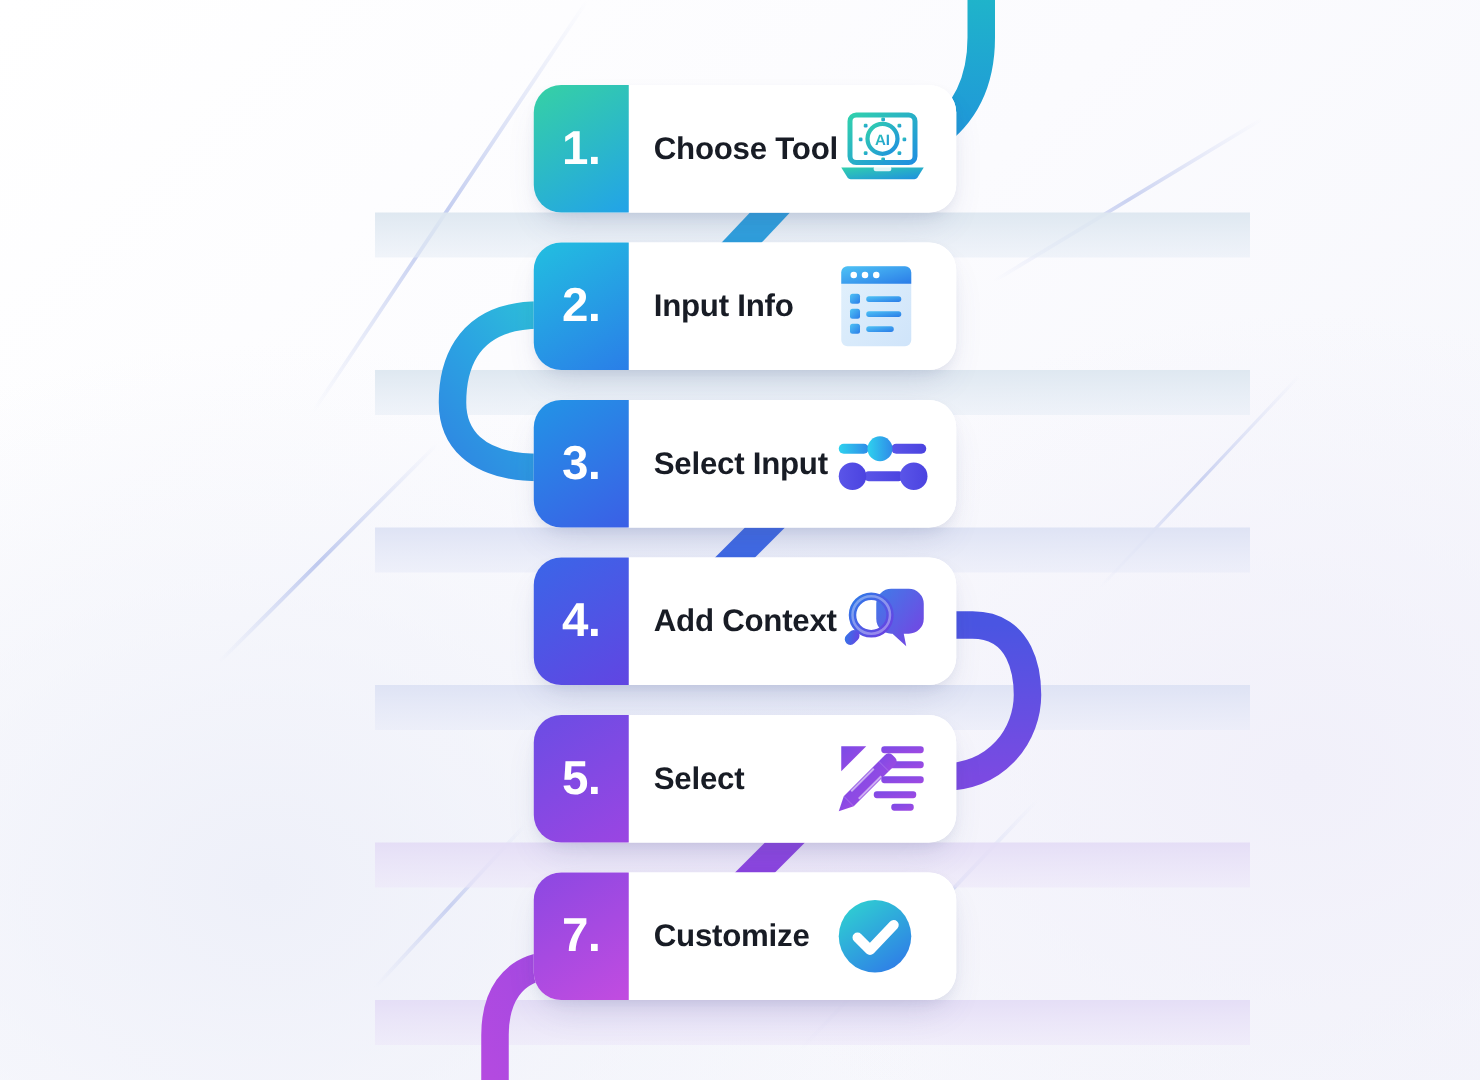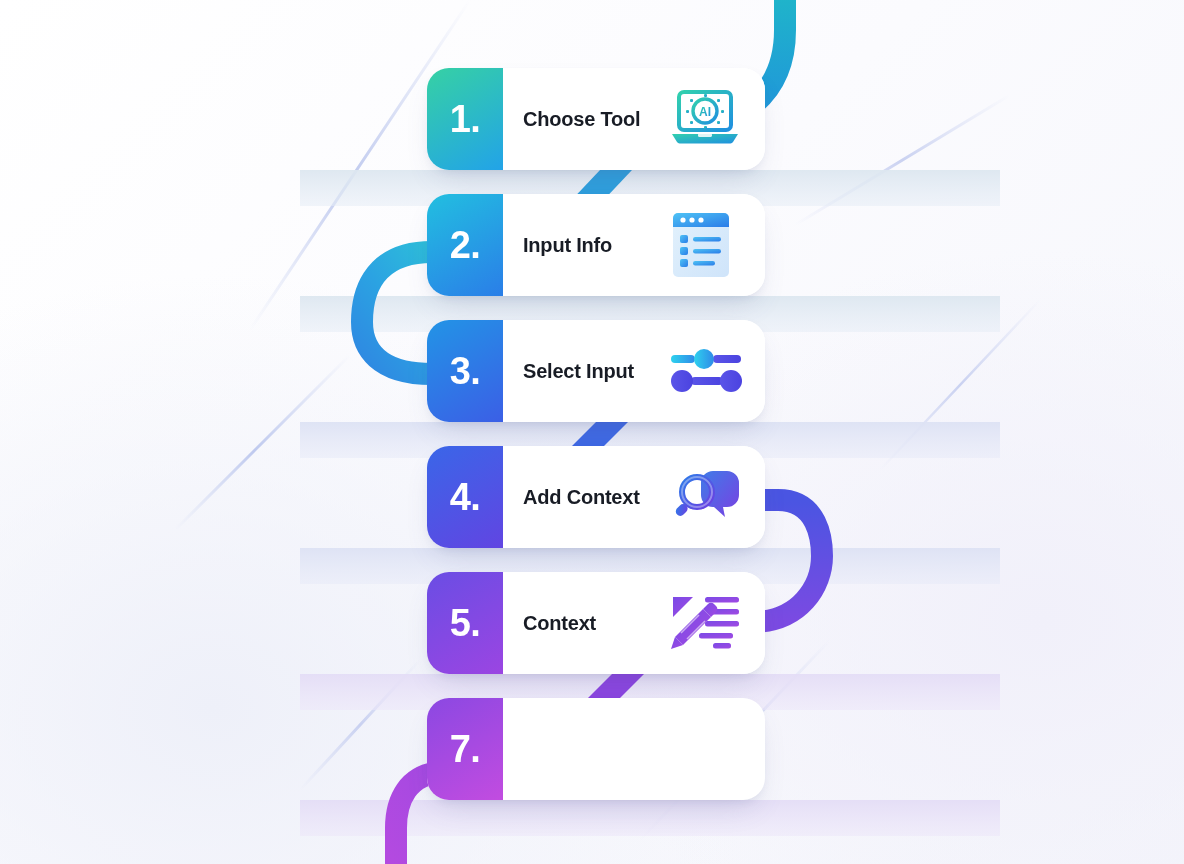--- a/index.html
+++ b/index.html
@@ -75,21 +75,21 @@
     align-items: center;
     justify-content: center;
     color: #ffffff;
     font-size: 38px;
     font-weight: bold;
     letter-spacing: -0.5px;
     line-height: 1;
     z-index: 2;
   }
   .card-label {
-    font-size: 20px;
+    font-size: 25px;
     font-weight: bold;
     color: #181c25;
     letter-spacing: -0.2px;
     white-space: nowrap;
   }
   .card-icon {
     width: 74px;
     height: 74px;
     flex: 0 0 74px;
     display: flex;
@@ -314,21 +314,21 @@
           </svg>
         </span>
       </div>
     </div>
 
     <div class="card" style="top:572px">
       <div class="num-block" style="background:linear-gradient(150deg,#6a4de4 0%,#9b45e2 100%)">
         <span>5.</span>
       </div>
       <div class="card-body">
-        <span class="card-label">Context</span>
+        <span class="card-label">Select</span>
         <span class="card-icon">
           <svg width="72" height="60" viewBox="0 0 72 60">
             <defs>
               <linearGradient id="ic5" x1="0" y1="0" x2="1" y2="1">
                 <stop offset="0%" stop-color="#7b4ae6"></stop>
                 <stop offset="100%" stop-color="#a04ae2"></stop>
               </linearGradient>
             </defs>
             <g fill="url(#ic5)">
               <rect x="36" y="4" width="34" height="5.5" rx="2.5"></rect>
@@ -347,16 +347,31 @@
             </g>
           </svg>
         </span>
       </div>
     </div>
 
     <div class="card" style="top:698px">
       <div class="num-block" style="background:linear-gradient(150deg,#8b48e2 0%,#c24ce0 100%)">
         <span>7.</span>
       </div>
+      <div class="card-body">
+        <span class="card-label">Customize</span>
+        <span class="card-icon">
+          <svg width="62" height="62" viewBox="0 0 62 62">
+            <defs>
+              <linearGradient id="ic7" x1="0.15" y1="0" x2="0.85" y2="1">
+                <stop offset="0%" stop-color="#2fd1d1"></stop>
+                <stop offset="100%" stop-color="#2f7ae8"></stop>
+              </linearGradient>
+            </defs>
+            <circle cx="31" cy="31" r="29" fill="url(#ic7)"></circle>
+            <path d="M17 32 l10 10 l19 -20" fill="none" stroke="#ffffff" stroke-width="8" stroke-linecap="round" stroke-linejoin="round"></path>
+          </svg>
+        </span>
+      </div>
     </div>
 
   </div>
 </div>
 
 </body></html>

